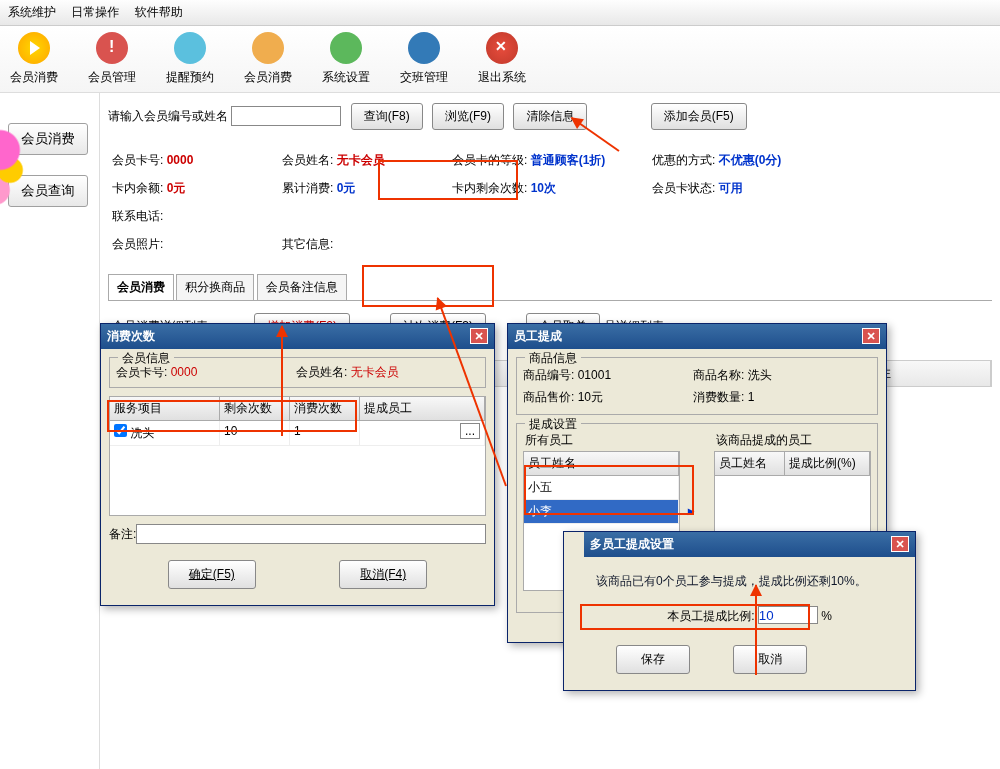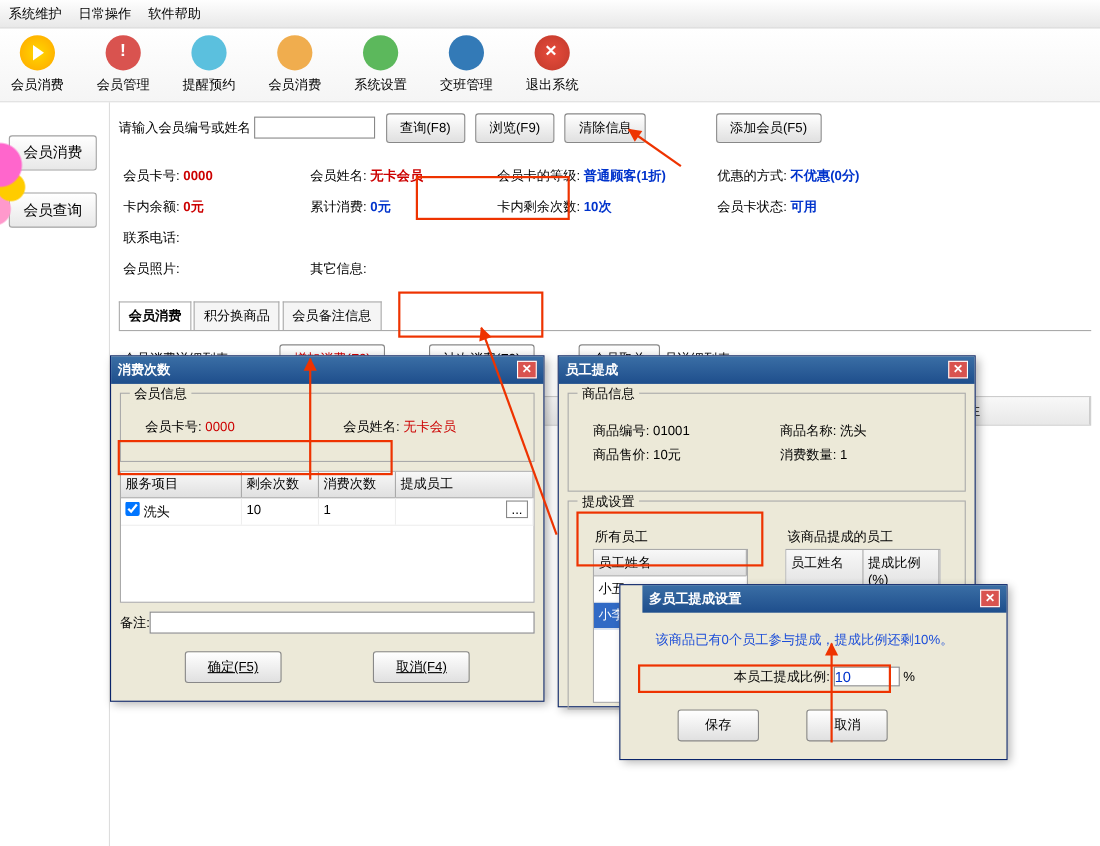--- a/index.html
+++ b/index.html
@@ -50,21 +50,21 @@
 .sub-row .lbl { margin-right: 40px; }
 
 .table-header { display: flex; background: linear-gradient(#f8f8f8, #e8e8e8); border: 1px solid #ccc; margin-top: 8px; }
 .table-header .th { padding: 4px 8px; border-right: 1px solid #ccc; }
 
 
 .dialog { position: absolute; background: #ece9d8; border: 1px solid #0a246a; box-shadow: 3px 3px 8px rgba(0,0,0,0.3); }
 .dialog-title { background: linear-gradient(#3a6ea5, #1e4e8c); color: #fff; padding: 4px 6px; font-weight: bold; display: flex; justify-content: space-between; }
 .close-x { width: 18px; height: 16px; background: #d9534f; color: #fff; text-align: center; line-height: 14px; cursor: pointer; border: 1px solid #fff; font-size: 11px; }
 .dialog-body { padding: 8px; }
-.fieldset { border: 1px solid #aaa; padding: 22px; margin-bottom: 8px; position: relative; }
+.fieldset { border: 1px solid #aaa; padding: 6px; margin-bottom: 8px; position: relative; }
 .fieldset .legend { position: absolute; top: -8px; left: 8px; background: #ece9d8; padding: 0 4px; }
 
 .grid { border: 1px solid #aaa; background: #fff; }
 .grid-head { display: flex; background: linear-gradient(#f8f8f8, #e0e0e0); border-bottom: 1px solid #aaa; }
 .grid-head .gh { padding: 3px 4px; border-right: 1px solid #aaa; font-size: 12px; }
 .grid-row { display: flex; border-bottom: 1px solid #eee; }
 .grid-row .gc { padding: 3px 4px; border-right: 1px solid #eee; }
 .grid-row.selected { background: #316ac5; color: #fff; }
 
 .red-box { border: 2px solid #e30; position: absolute; pointer-events: none; }
@@ -244,21 +244,21 @@
     </div>
   </div>
 </div>
 
 <div class="dialog" style="left:563px; top:531px; width:353px;padding-left:20px;">
   <div class="dialog-title">
     <span>多员工提成设置</span>
     <span class="close-x">✕</span>
   </div>
   <div class="dialog-body" style="padding:16px 12px">
-    <div style="color:#1d4ed8;margin-bottom:16px">该商品已有0个员工参与提成，提成比例还剩10%。</div>
+    <div style="color:#0f172a;margin-bottom:16px">该商品已有0个员工参与提成，提成比例还剩10%。</div>
     <div style="text-align:center;margin-bottom:20px">
       <span>本员工提成比例:</span>
       <input type="text" style="width: 60px; height: 18px; border: 1px solid rgb(136, 136, 136); color: rgb(0, 51, 204);" value="10">
       <span>%</span>
     </div>
     <div style="text-align:left">
       <span class="btn" style="padding:5px 24px;margin:0 20px">保存</span>
       <span class="btn" style="padding:5px 24px;margin:0 20px">取消</span>
     </div>
   </div>

